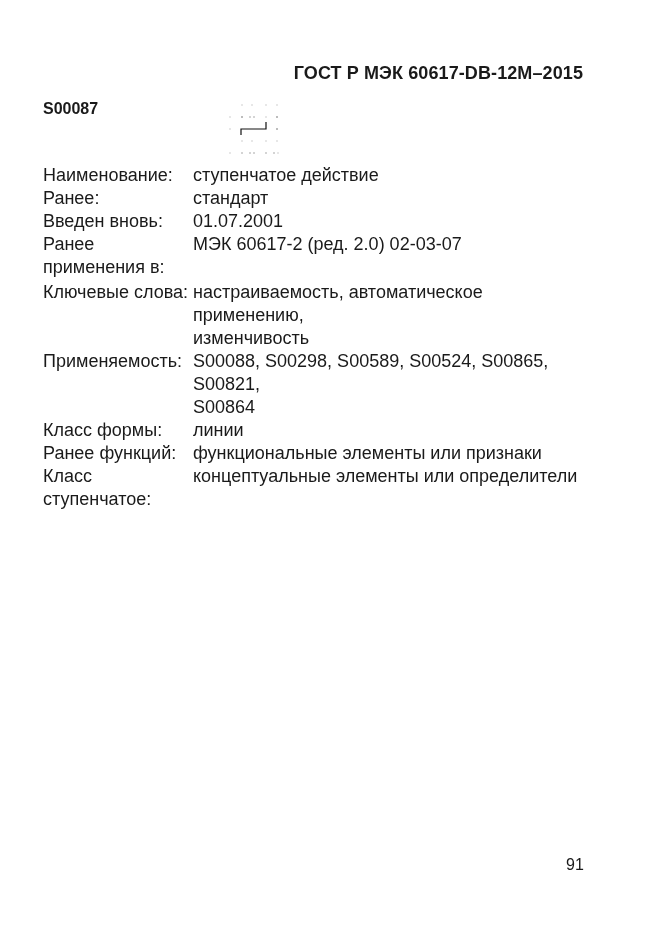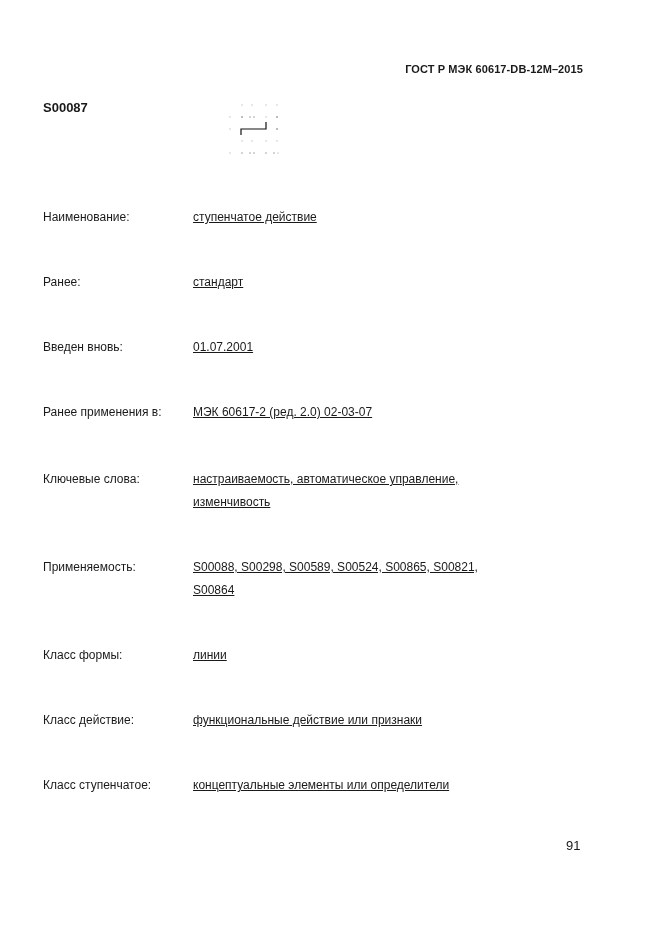--- a/index.html
+++ b/index.html
@@ -1,26 +1,26 @@
 <!DOCTYPE html>
 <html><head>
 <meta charset="utf-8">
 <style>
   html, body { margin: 0; padding: 0; background: #ffffff; }
   body { width: 661px; height: 936px; position: relative; overflow: hidden;
          font-family: "Liberation Sans", sans-serif; color: #1a1a1a; }
-  .header { position: absolute; top: 63px; right: 78px; font-weight: bold; font-size: 11px; letter-spacing: 0.1px; }
-  .code { position: absolute; left: 43px; top: 100px; font-weight: bold; font-size: 13px; }
+  .header { position: absolute; top: 63px; right: 78px; font-weight: bold; font-size: 18px; letter-spacing: 0.1px; }
+  .code { position: absolute; left: 43px; top: 100px; font-weight: bold; font-size: 16px; }
   .symbol { position: absolute; left: 222px; top: 100px; width: 62px; height: 60px; }
   .fields { position: absolute; left: 43px; top: 164px; width: 540px; }
-  .row { display: flex; font-size: 12px; line-height: 23px; margin-top: 42px; }
+  .row { display: flex; font-size: 18px; line-height: 23px; }
   .row .lbl { width: 150px; flex: 0 0 150px; }
-  .row .val { flex: 1; text-decoration: underline; }
+  .row .val { flex: 1; }
   .gap { height: 2px; }
-  .pagenum { position: absolute; left: 566px; top: 838px; font-size: 13px; }
+  .pagenum { position: absolute; left: 566px; top: 856px; font-size: 16px; }
 </style>
 </head>
 <body>
 
 <div class="header">ГОСТ Р МЭК 60617-DB-12M–2015</div>
 
 <div class="code">S00087</div>
 
 <svg class="symbol" viewBox="0 0 62 60" width="62" height="60">
   <g fill="#bdbdbd">
@@ -65,38 +65,38 @@
     <div class="val">01.07.2001</div>
   </div>
   <div class="row">
     <div class="lbl">Ранее применения в:</div>
     <div class="val">МЭК 60617-2 (ред. 2.0) 02-03-07</div>
   </div>
   <div class="gap"></div>
   <div class="row">
     <div class="lbl">Ключевые слова:</div>
     <div class="val">
-      <div>настраиваемость, автоматическое управление,</div>
+      <div>настраиваемость, автоматическое применению,</div>
       <div>изменчивость</div>
     </div>
   </div>
   <div class="row">
     <div class="lbl">Применяемость:</div>
     <div class="val">
       <div>S00088, S00298, S00589, S00524, S00865, S00821,</div>
       <div>S00864</div>
     </div>
   </div>
   <div class="row">
     <div class="lbl">Класс формы:</div>
     <div class="val">линии</div>
   </div>
   <div class="row">
-    <div class="lbl">Класс действие:</div>
-    <div class="val">функциональные действие или признаки</div>
+    <div class="lbl">Ранее функций:</div>
+    <div class="val">функциональные элементы или признаки</div>
   </div>
   <div class="row">
     <div class="lbl">Класс ступенчатое:</div>
     <div class="val">концептуальные элементы или определители</div>
   </div>
 </div>
 
 <div class="pagenum">91</div>
 
 </body></html>

